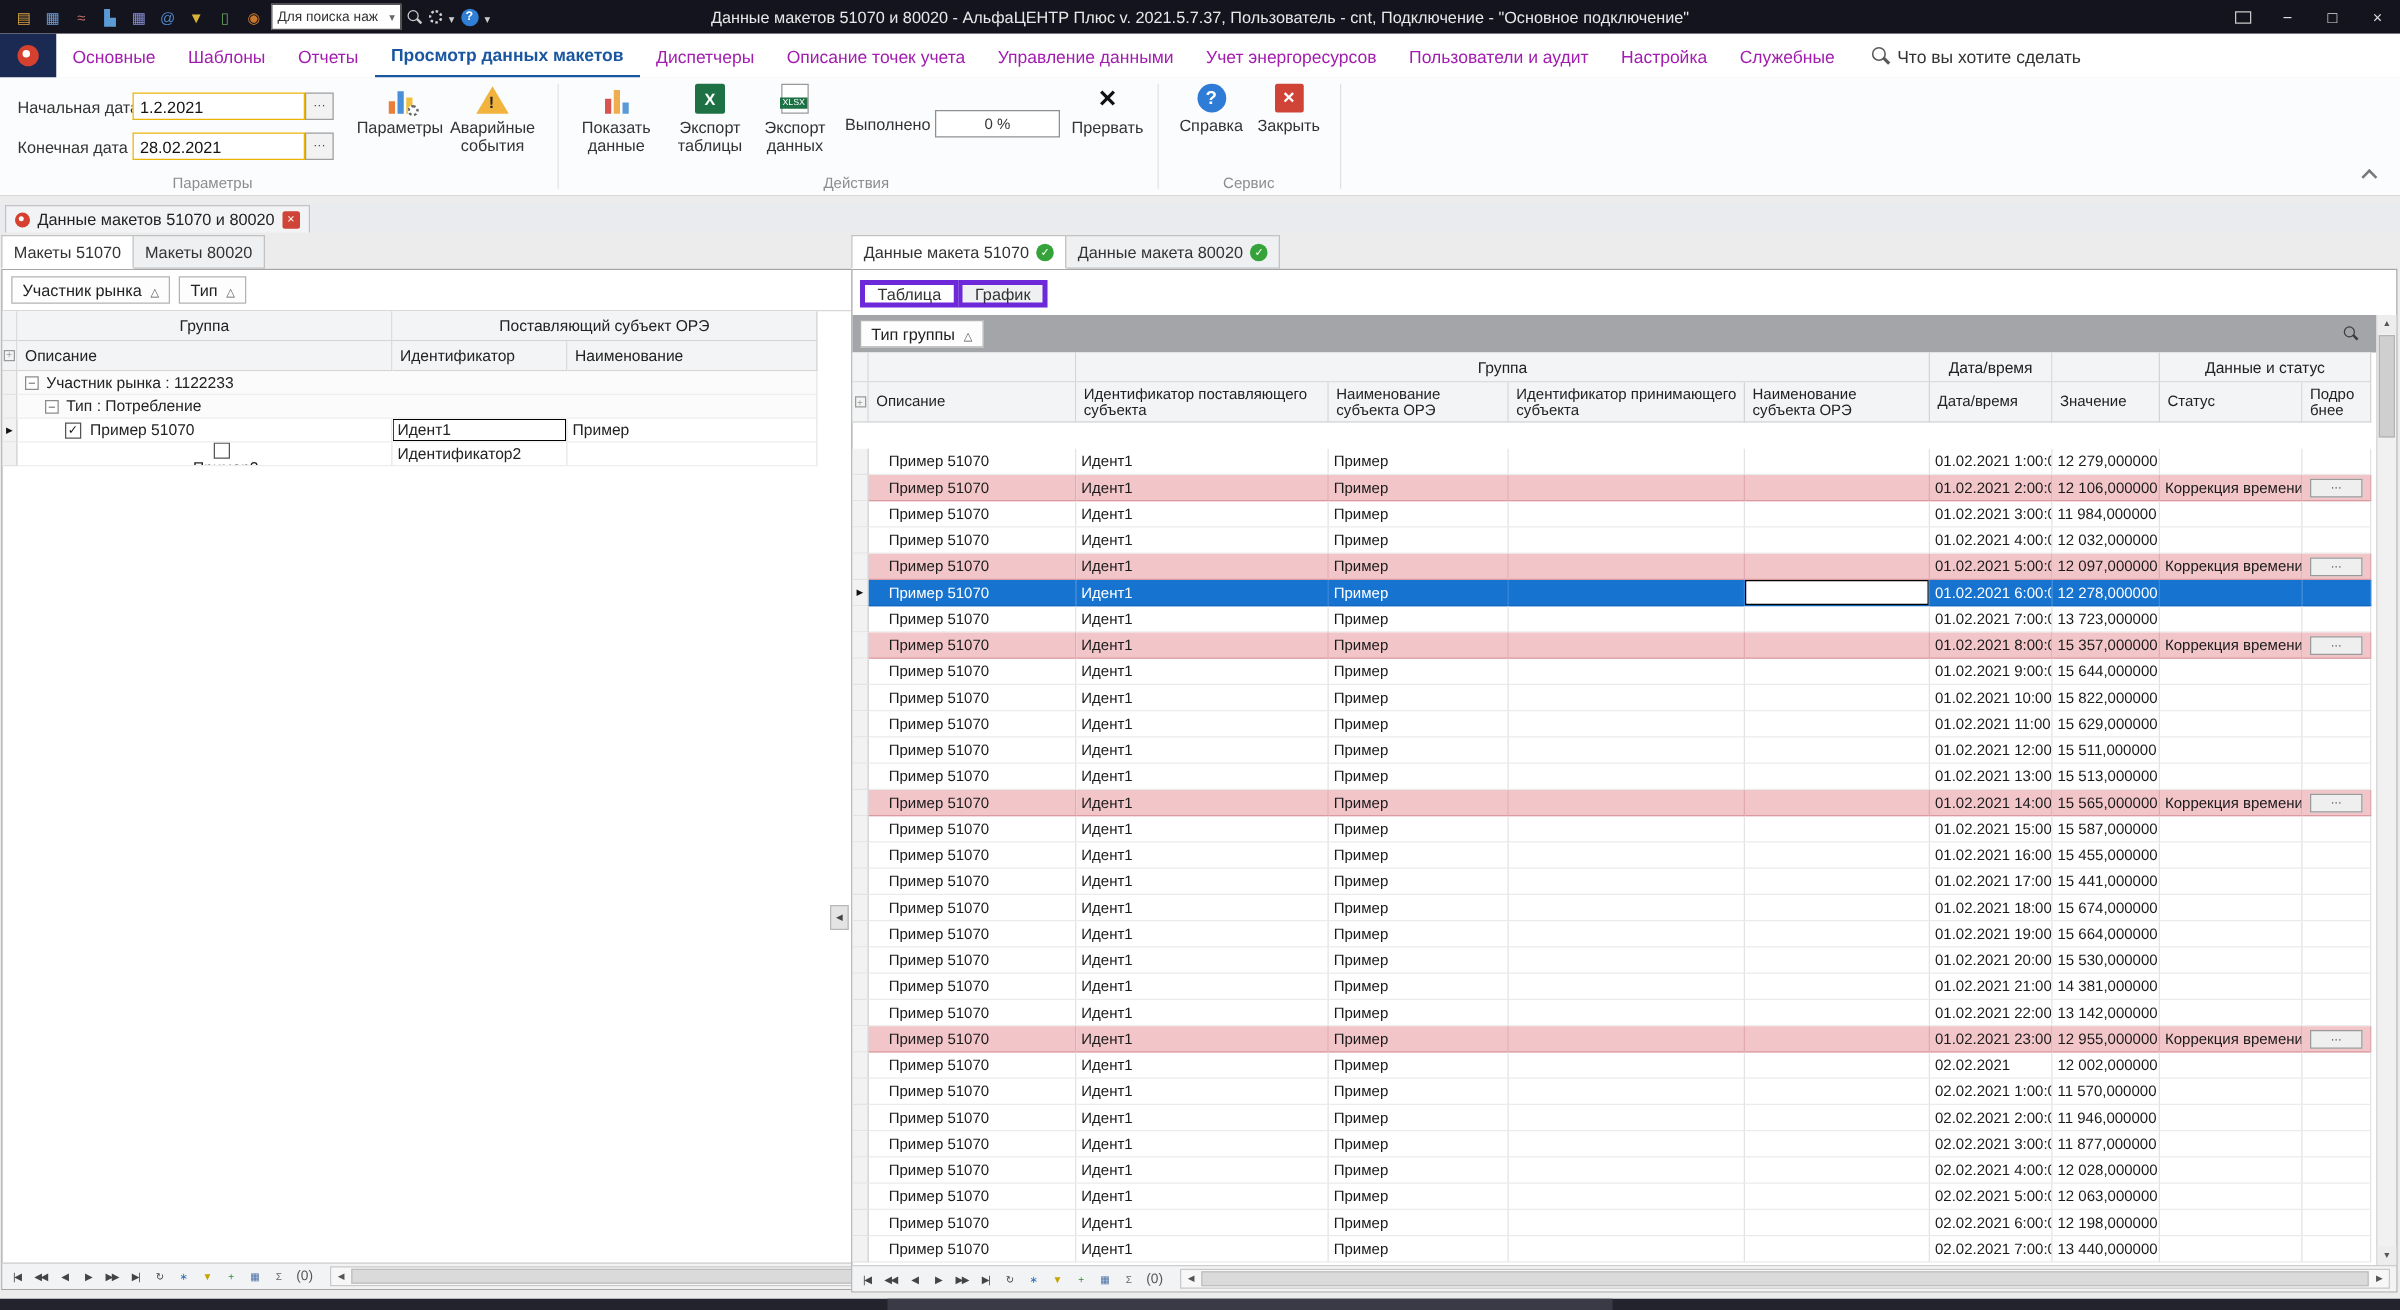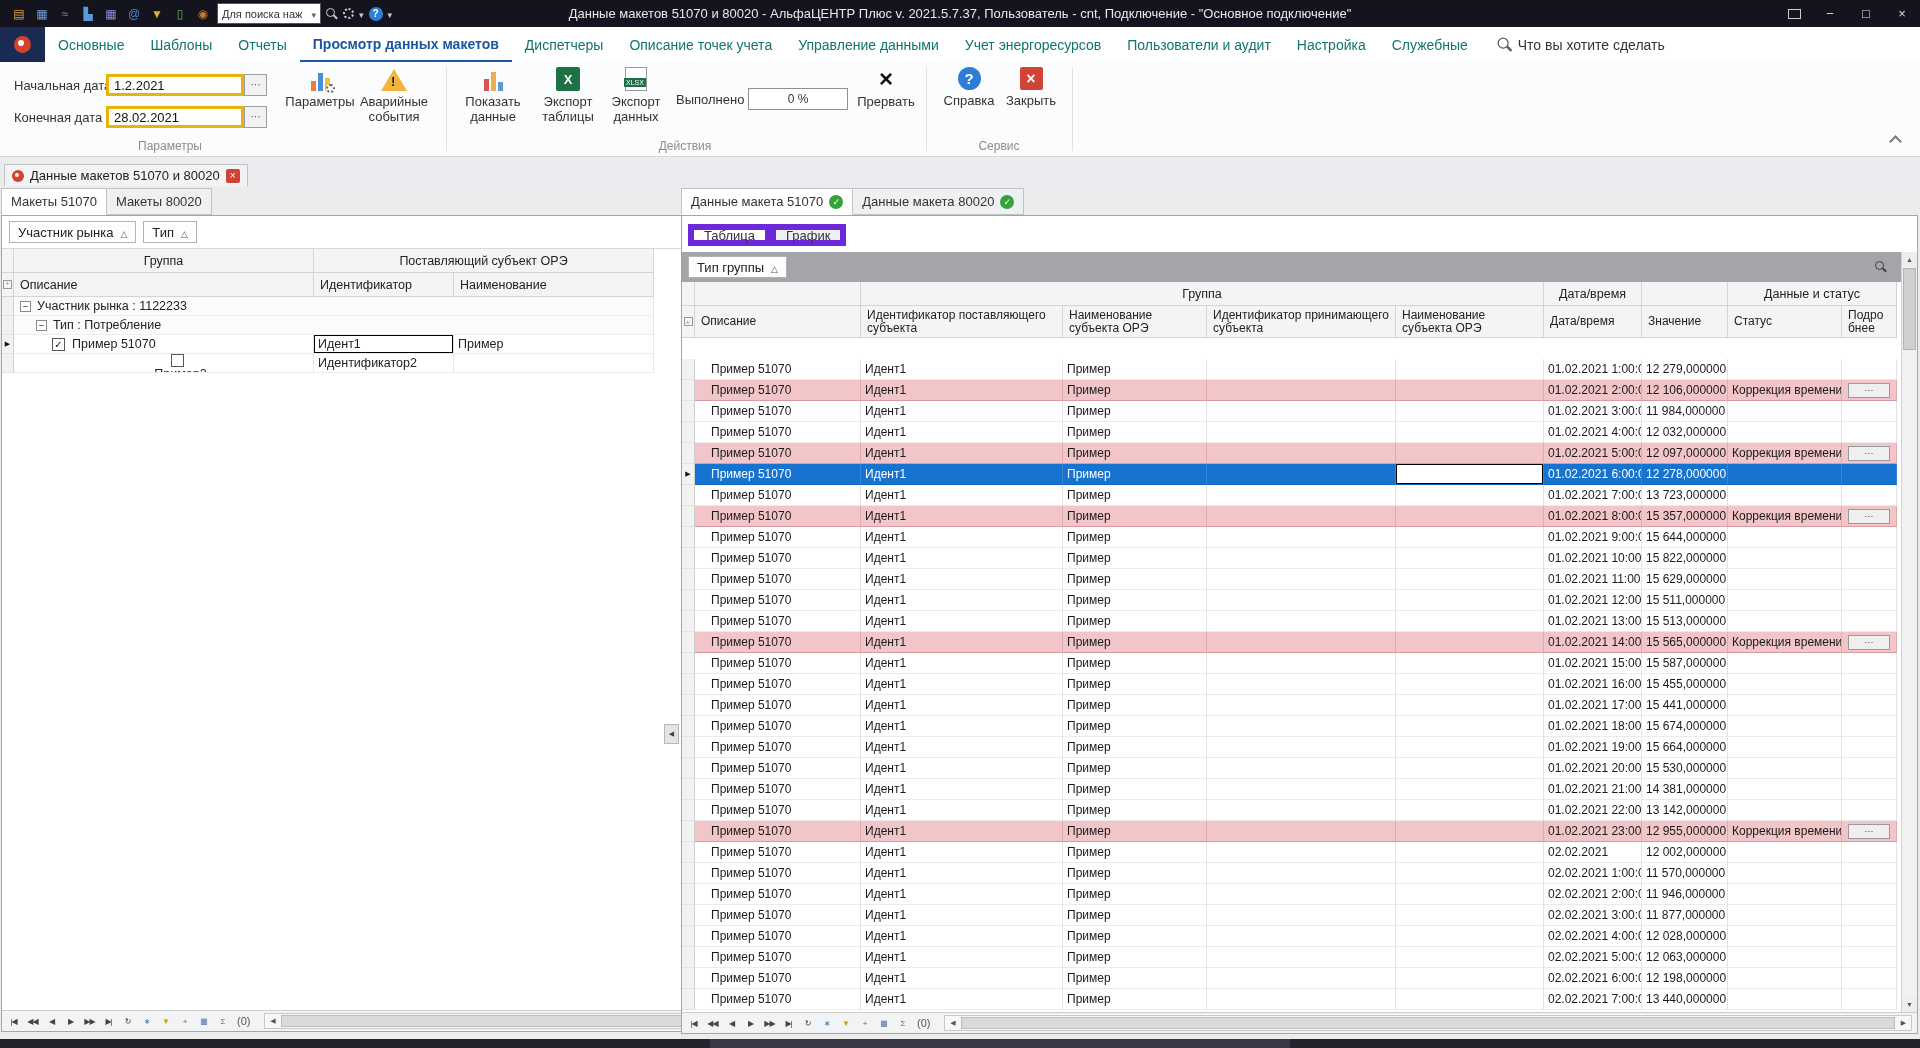--- a/index.html
+++ b/index.html
@@ -24,29 +24,29 @@
   .winctl{position:absolute;right:0;top:0;height:27px;display:flex;z-index:3}
   .wbtn{width:36px;height:27px;display:flex;align-items:center;justify-content:center;font-size:13px;color:#ddd}
   .scrnic{width:13px;height:10px;border:1px solid #c9c9c9}
 
   
   .ribbon-tabrow{position:absolute;top:27px;left:0;right:0;height:35px;background:#fff;display:flex;align-items:stretch}
   .app-btn{width:45px;background:#1b2a52;display:flex;align-items:center;justify-content:center}
   .app-dot{width:17px;height:17px;border-radius:50%;background:#d5402f;position:relative}
   .app-dot::after{content:"";position:absolute;left:4px;top:4px;width:6px;height:6px;border-radius:50%;background:#fff}
   .rtabs{display:flex;align-items:stretch}
-  .rtab{padding:0 13px;display:flex;align-items:center;font-size:14px;color:#0f766e;cursor:default}
+  .rtab{padding:0 13px;display:flex;align-items:center;font-size:14px;color:#a21caf;cursor:default}
   .rtab.active{color:#1a57a0;font-weight:bold;border-bottom:2px solid #1a57a0}
   .ribbon-search{display:flex;align-items:center;gap:7px;margin-left:18px;font-size:14px;color:#333}
   .ribbon-search .mag{transform:scale(1.25)}
 
   
   .ribbon-body{position:absolute;top:62px;left:0;right:0;height:95px;background:#fbfcfd;border-bottom:1px solid #d9d9d9}
   .fld-label{position:absolute;font-size:13px;color:#333}
-  .fld-input{position:absolute;height:22px;width:138px;border:3px solid #eab308;font-family:"Liberation Sans",sans-serif;font-size:13px;padding:0 5px;background:#fff;color:#111}
+  .fld-input{position:absolute;height:22px;width:138px;border:1px solid #eab308;font-family:"Liberation Sans",sans-serif;font-size:13px;padding:0 5px;background:#fff;color:#111}
   .fld-ellipsis{position:absolute;width:23px;height:22px;border:1px solid #9f9f9f;background:#f2f2f2;font-size:10px;text-align:center;line-height:20px;color:#444}
   .bigbtn{position:absolute;top:5px;height:80px;display:flex;flex-direction:column;align-items:center;gap:3px;font-size:13px;color:#333;text-align:center;line-height:15px;cursor:default}
   .bigbtn .blabel{white-space:pre-line}
   .grp-label{position:absolute;bottom:3px;font-size:12px;color:#8d8d8d;text-align:center}
   .vsep{position:absolute;top:5px;bottom:5px;width:1px;background:#e1e1e1}
   .progress{position:absolute;width:100px;height:22px;border:1px solid #8f8f8f;background:#fff;display:flex;align-items:center;justify-content:center;font-size:12px;color:#333}
   .rib-collapse{position:absolute;right:20px;bottom:10px;width:9px;height:9px;border-left:2px solid #777;border-top:2px solid #777;transform:rotate(45deg)}
   .ic-bars{width:26px;height:24px;display:flex;align-items:flex-end;gap:2px;justify-content:center;position:relative}
   .ic-bars i{display:block;width:5px}
   .ic-gear-mini{position:absolute;right:-2px;bottom:-2px;width:9px;height:9px;border:2px dotted #666;border-radius:50%;background:#fbfcfd}
@@ -102,21 +102,21 @@
   .lrow{display:grid;grid-template-columns:12px 300px 140px 200px;height:19px;font-size:12.5px}
   .lrow .ind{background:#f2f2f2;border-right:1px solid #cfcfcf;border-bottom:1px solid #e3e3e3;display:flex;align-items:center;justify-content:center}
   .ind.cur::before{content:"▶";font-size:7px;color:#111}
   .lc{border-right:1px solid #e6e6e6;border-bottom:1px solid #ededed;display:flex;align-items:center;padding:0 4px;overflow:hidden;white-space:nowrap}
   .lc.focus{box-shadow:inset 0 0 0 1px #000;background:#fff}
   .lc.group{gap:6px;background:#fbfbfc}
   
   .right-panel{position:absolute;left:681px;top:188px;width:1237px;height:846px}
   .rframe{position:absolute;left:0;right:0;top:27px;bottom:0;background:#fff;border:1px solid #a6a6a6}
   .vtabs{position:absolute;top:8px;left:6px;display:flex}
-  .vtab{height:22px;padding:0 10px;display:flex;align-items:center;font-size:13px;background:#eef0f1;border:6px solid #6d28d9;margin-right:-1px;color:#333}
+  .vtab{height:22px;padding:0 10px;display:flex;align-items:center;font-size:13px;background:#eef0f1;border:4px solid #6d28d9;margin-right:-1px;color:#333}
   .vtab.active{background:#fff;z-index:2;position:relative}
   .groupbar{position:absolute;top:36px;left:0;width:1219px;height:30px;background:#a3a5a8;display:flex;align-items:center;padding:0 6px}
   .groupbar .mag{position:absolute;right:14px;top:9px}
   .groupbar .mag::before{border-color:#3c3c3c}.groupbar .mag::after{background:#3c3c3c}
   .rh1,.rh2{position:absolute;left:0;display:grid}
   .rh1{top:66px;height:24px;grid-template-columns:13px 166px 683px 98px 86px 169px}
   .rh2{top:90px;height:32px;grid-template-columns:13px 166px 202px 144px 189px 148px 98px 86px 114px 55px}
   .rh2 .hc{font-size:12px;line-height:13px;align-items:center;white-space:normal}
   .rh2 .wrapany{word-break:break-all}
   .rgrouprow{position:absolute;top:122px;left:0;width:1219px;height:21px;display:flex;align-items:center;gap:6px;padding-left:5px;background:#f8f9fa;border-bottom:1px solid #e0e0e0;font-size:12.5px;color:#222}

